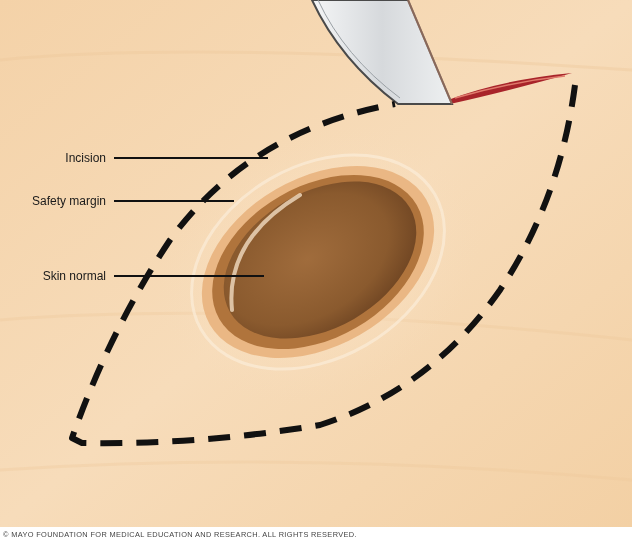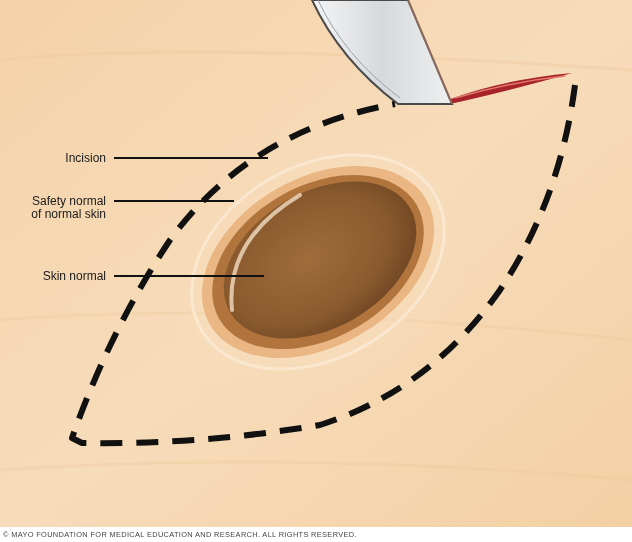--- a/index.html
+++ b/index.html
@@ -78,21 +78,20 @@
 
     <path d="M575 85 Q560 200 500 290 Q430 390 320 425 Q200 445 82 443 L72 438 Q110 330 170 240 Q250 130 395 104" fill="none" stroke="#111" stroke-width="6" stroke-dasharray="22 14" stroke-linejoin="round"></path>
 
     <line x1="114" y1="158" x2="268" y2="158" stroke="#111" stroke-width="2"></line>
     <line x1="114" y1="201" x2="234" y2="201" stroke="#111" stroke-width="2"></line>
     <line x1="114" y1="276" x2="264" y2="276" stroke="#111" stroke-width="2"></line>
   </svg>
 
   <div class="label" style="left:20px; top:152px; width:86px;">Incision</div>
   <div class="label" style="left:0px; top:195px; width:106px;">
-    <div>Safety normal</div>
-    <div>of normal skin</div>
+    <div>Safety margin</div>
   </div>
   <div class="label" style="left:20px; top:270px; width:86px;">Skin normal</div>
 
   <div class="footer">
     <span class="credit">© MAYO FOUNDATION FOR MEDICAL EDUCATION AND RESEARCH. ALL RIGHTS RESERVED.</span>
   </div>
 </div>
 
 </body></html>

